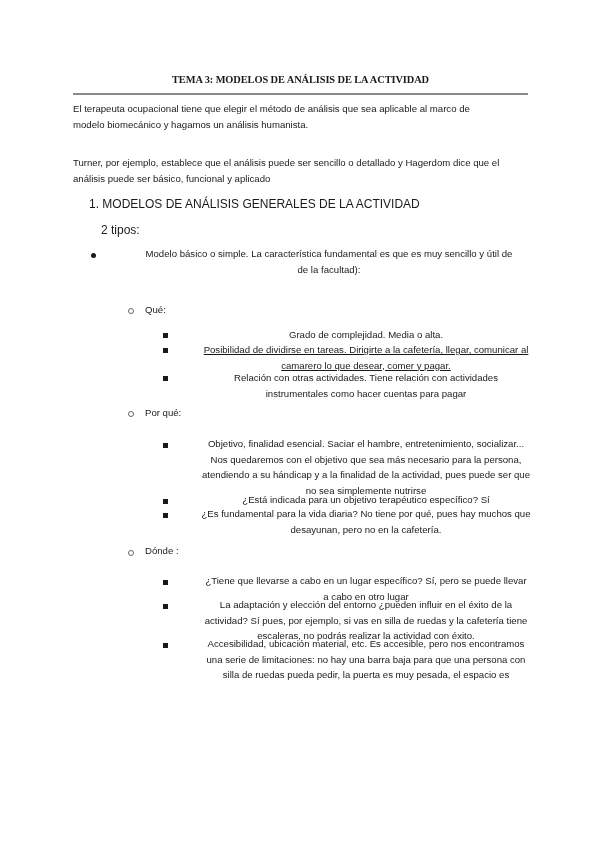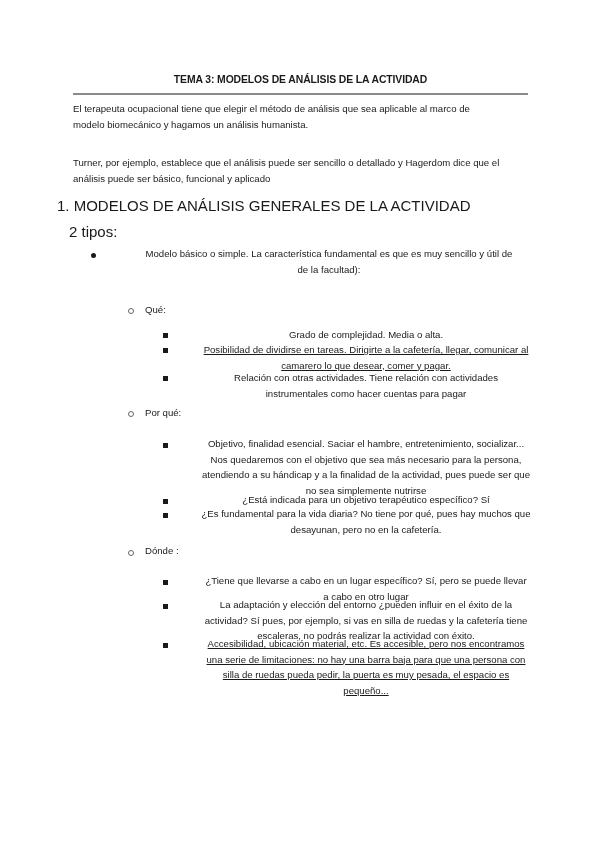--- a/index.html
+++ b/index.html
@@ -1,22 +1,22 @@
 <!DOCTYPE html>
 <html><head>
 <meta charset="utf-8">
 <style>
   html, body { margin:0; padding:0; background:#ffffff; }
   body { width:600px; height:848px; position:relative; overflow:hidden;
          font-family:"Liberation Sans", sans-serif; color:#1a1a1a; font-size:9.6px; }
   .title { position:absolute; left:73px; width:455px; top:74px; text-align:center;
-           font-weight:bold; font-size:10.4px; letter-spacing:-0.1px; }
+           font-weight:bold; font-size:10.4px; letter-spacing:-0.1px;font-family:Liberation Serif, serif; }
   .rule { position:absolute; left:73px; width:455px; top:93px; height:2px; background:#8a8a8a; }
   .para { position:absolute; left:73px; width:460px; line-height:15.5px; }
-  .heading { position:absolute; left:57px; font-size:15px; }
+  .heading { position:absolute; left:89px; font-size:12px; }
   .li { position:absolute; line-height:15.5px;text-align:center; }
   .bullet { position:absolute; font-size:9px; }
   .b1 { width:5px; height:5px; border-radius:50%; background:#1a1a1a; }
   .b2 { width:4px; height:4px; border-radius:50%; border:1px solid #666; background:#fff; }
   .b3 { width:5px; height:5px; background:#1a1a1a; }
 </style>
 </head>
 <body>
 
 <div>
@@ -88,19 +88,18 @@
     <div>¿Tiene que llevarse a cabo en un lugar específico? Sí, pero se puede llevar</div>
     <div>a cabo en otro lugar</div>
   </div>
   <div class="bullet b3" style="left:163px;top:604px;"></div>
   <div class="li" style="left:181px;top:597px;width:370px;">
     <div>La adaptación y elección del entorno ¿pueden influir en el éxito de la</div>
     <div>actividad? Sí pues, por ejemplo, si vas en silla de ruedas y la cafetería tiene</div>
     <div>escaleras, no podrás realizar la actividad con éxito.</div>
   </div>
   <div class="bullet b3" style="left:163px;top:643px;"></div>
-  <div class="li" style="left:181px;top:636px;width:370px;text-decoration:underline;">
+  <div class="li" style="left:181px;top:636px;width:370px;">
     <div>Accesibilidad, ubicación material, etc. Es accesible, pero nos encontramos</div>
     <div>una serie de limitaciones: no hay una barra baja para que una persona con</div>
     <div>silla de ruedas pueda pedir, la puerta es muy pesada, el espacio es</div>
-    <div>pequeño...</div>
   </div>
 </div>
 
 </body></html>

